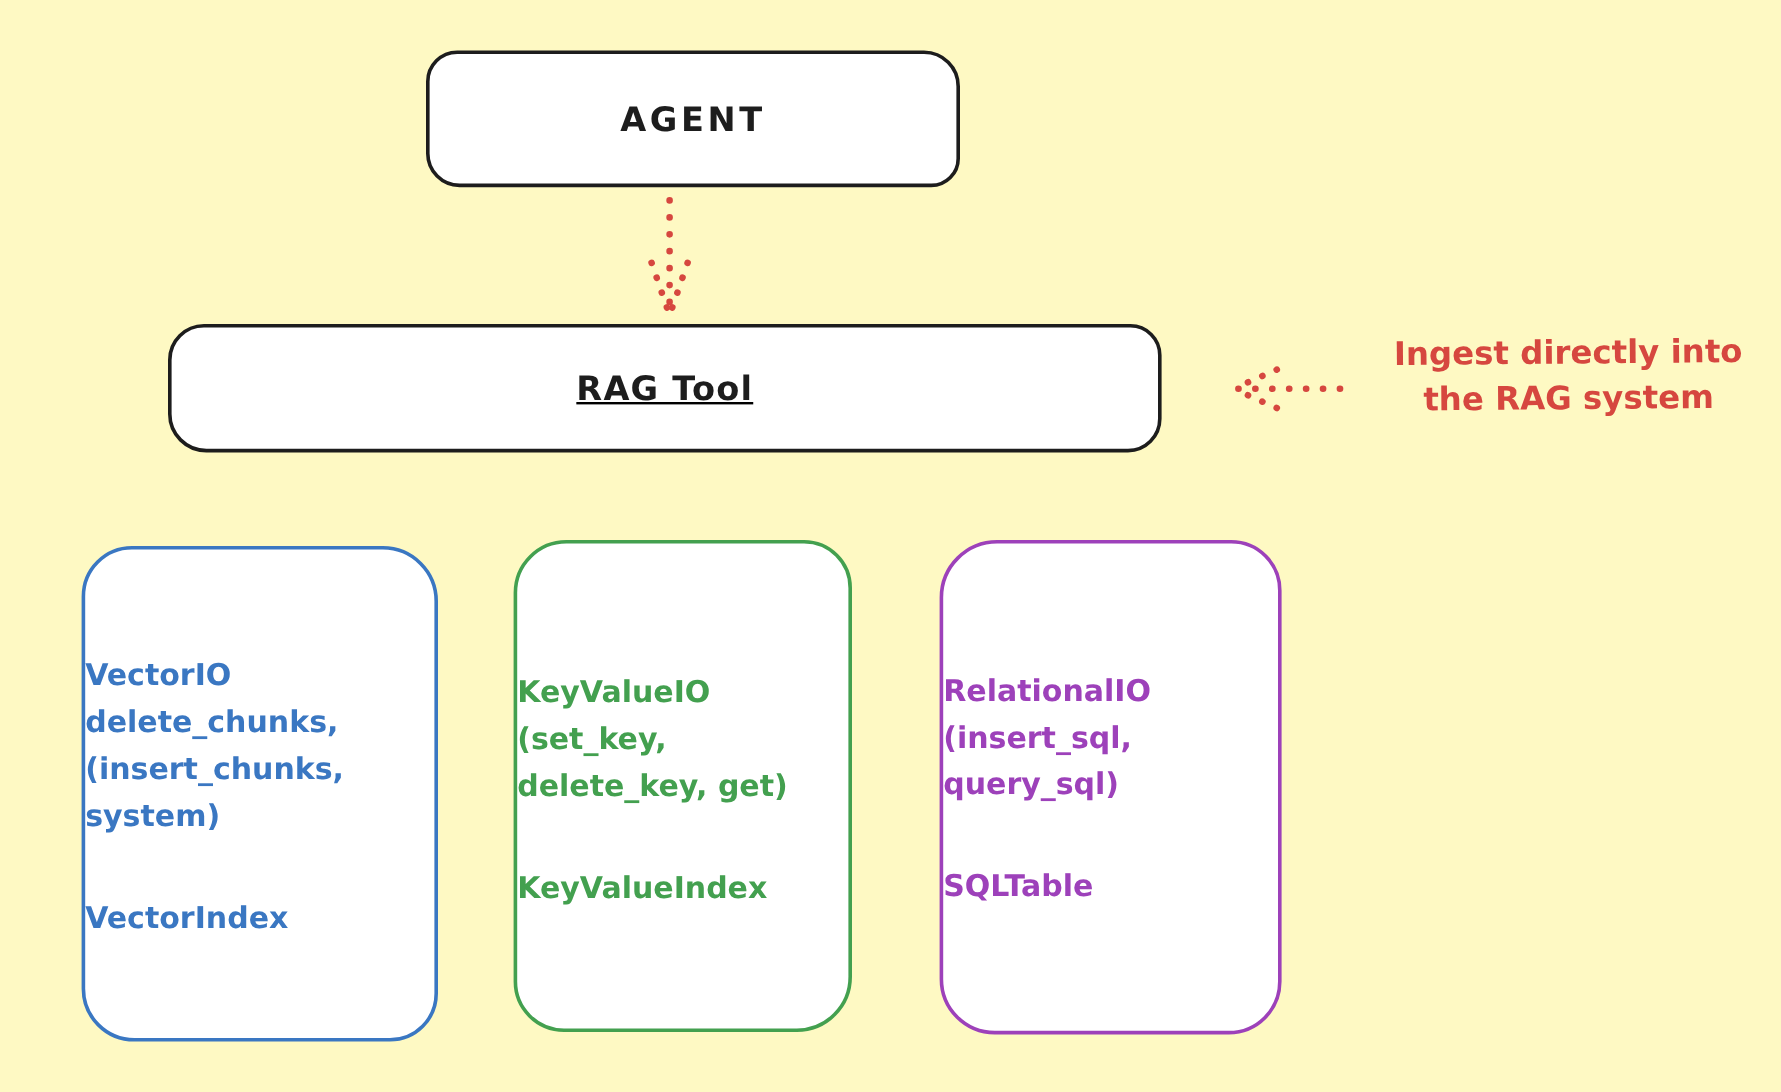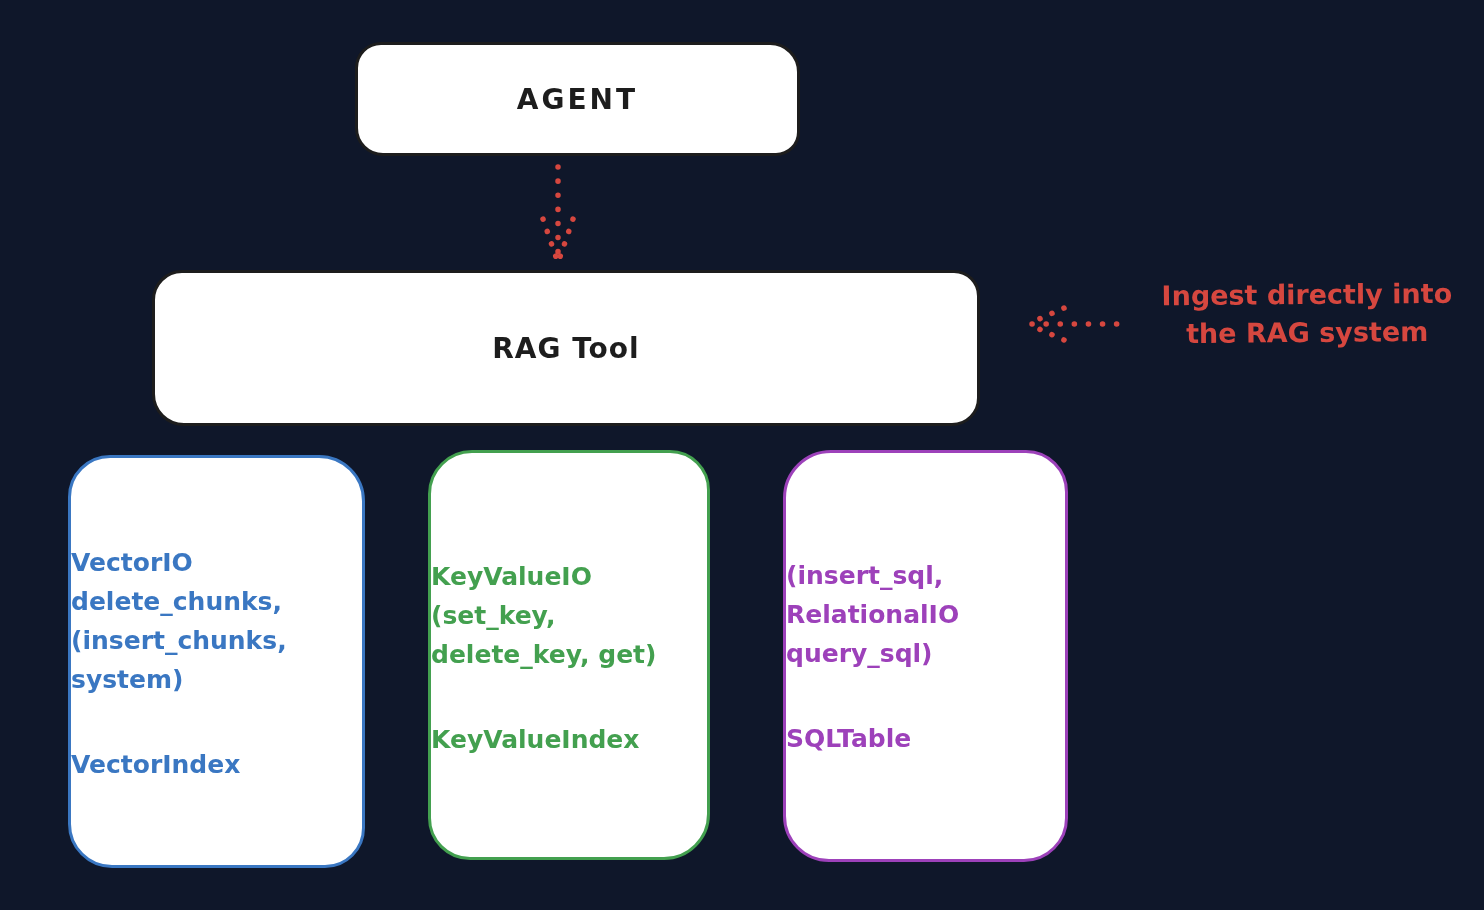--- a/index.html
+++ b/index.html
@@ -4,21 +4,21 @@
 <style>
   html, body {
     margin: 0;
     padding: 0;
     background: #ffffff;
   }
   .canvas {
     position: relative;
     width: 1484px;
     height: 910px;
-    background: #0f172a;
+    background: #fef9c3;
     overflow: hidden;
     font-family: "DejaVu Sans", sans-serif;
   }
   .box {
     position: absolute;
     box-sizing: border-box;
     background: #ffffff;
     display: flex;
     align-items: center;
     justify-content: center;
@@ -29,24 +29,25 @@
     border: 3.5px solid #1d1d1d;
     border-radius: 26px 30px 24px 28px;
   }
   .agent-label {
     font-size: 28px;
     font-weight: bold;
     letter-spacing: 3px;
     color: #1d1d1d;
   }
   .rag-box {
-    left: 152px; top: 270px;
-    width: 828px; height: 156px;
+    left: 140px; top: 270px;
+    width: 828px; height: 107px;
     border: 3.5px solid #1d1d1d;
     border-radius: 30px 26px 28px 32px;
+    text-decoration: underline;
   }
   .rag-label {
     font-size: 28px;
     font-weight: bold;
     letter-spacing: 1px;
     color: #1d1d1d;
   }
   .arrow-svg {
     position: absolute;
   }
@@ -147,19 +148,19 @@
   </div>
 
   <div class="storage-box storage-keyvalue">
     <span class="line">KeyValueIO</span>
     <span class="line">(set_key,</span>
     <span class="line">delete_key, get)</span>
     <span class="line storage-footer">KeyValueIndex</span>
   </div>
 
   <div class="storage-box storage-relational">
+    <span class="line">RelationalIO</span>
     <span class="line">(insert_sql,</span>
-    <span class="line">RelationalIO</span>
     <span class="line">query_sql)</span>
     <span class="line storage-footer">SQLTable</span>
   </div>
 
 </div>
 
 </body></html>

